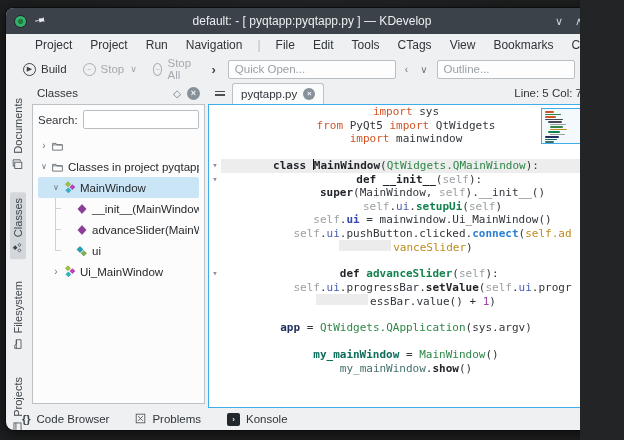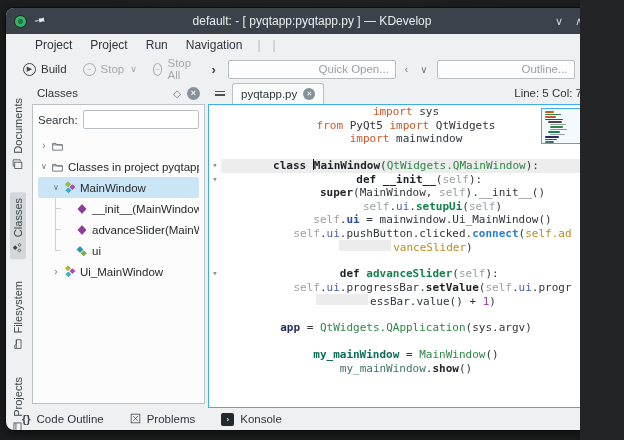--- a/index.html
+++ b/index.html
@@ -27,21 +27,21 @@
   .menu-spacer{flex:1;}
   
   .toolbar{height:26px;display:flex;align-items:center;padding:0 10px 0 12px;gap:6px;flex:0 0 auto;}
   .tbtn{display:flex;align-items:center;gap:5px;font-size:11.5px;color:#2f353a;padding:2px 5px;}
   .tbtn.disabled{color:#a3a9ae;}
   .cicon{width:13px;height:13px;border-radius:50%;border:1.3px solid #3f464c;display:inline-flex;align-items:center;justify-content:center;font-size:7px;color:#3f464c;}
   .tbtn.disabled .cicon{border-color:#a8aeb3;color:#a8aeb3;}
   .ddn{color:#9aa0a5;font-size:9px;margin-left:1px;}
   .tool-chev{color:#3f464c;font-size:13px;font-weight:bold;padding:0 6px;}
   .tool-input{height:19px;background:#fdfdfd;border:1px solid #b9bec3;border-radius:2px;font-size:11.5px;
-    padding:0 6px;color:#2f353a;font-family:inherit;outline:none;text-align:right;}
+    padding:0 6px;color:#2f353a;font-family:inherit;outline:none;}
   .tool-input::placeholder{color:#9aa0a5;}
   .qopen{width:168px;}
   .outline{width:138px;}
   .mini-nav{color:#6f767c;font-size:10px;padding:0 3px;}
   .mini-nav.dis{color:#b4babf;}
   
   .main{flex:1;display:flex;min-height:0;}
   .strip{width:24px;flex:0 0 auto;display:flex;flex-direction:column;align-items:center;padding-top:10px;gap:16px;}
   .strip.right{padding-top:6px;}
   .vtab{writing-mode:vertical-rl;transform:rotate(180deg);display:flex;align-items:center;gap:5px;
@@ -124,20 +124,29 @@
     </div>
 
     <div class="menubar">
       <span style="display:flex" id="session-menus">
           <span class="menu-item">Project</span>
           <span class="menu-item">Project</span>
           <span class="menu-item">Run</span>
           <span class="menu-item">Navigation</span>
         </span>
       <span class="menu-sep">|</span>
+      <span style="display:flex" id="main-menus">
+          <span class="menu-item">File</span>
+          <span class="menu-item">Edit</span>
+          <span class="menu-item">Tools</span>
+          <span class="menu-item">CTags</span>
+          <span class="menu-item">View</span>
+          <span class="menu-item">Bookmarks</span>
+          <span class="menu-item">Code</span>
+        </span>
       <span class="menu-sep">|</span>
       <span class="menu-spacer"></span>
 
     </div>
 
     <div class="toolbar">
       <span class="tbtn">
         <span class="cicon">▶</span>
         <span>Build</span>
       </span>
@@ -356,21 +365,21 @@
               </svg>
             </span>
             <span>External Scripts</span>
           </div>
         </div>
     </div>
 
     <div class="bottombar" id="bottom-bar">
         <span class="bitem">
           <span><span class="braces">{}</span></span>
-          <span>Code Outline</span>
+          <span>Code Browser</span>
         </span>
         <span class="bitem">
           <span><svg width="11" height="11" viewBox="0 0 14 14">
               <rect x="1.5" y="1.5" width="11" height="11" fill="none" stroke="#3f464c"></rect>
               <path d="M4 4l6 6M10 4l-6 6" stroke="#3f464c"></path>
             </svg></span>
           <span>Problems</span>
         </span>
         <span class="bitem">
           <span><span class="konsole-ic">›</span></span>

